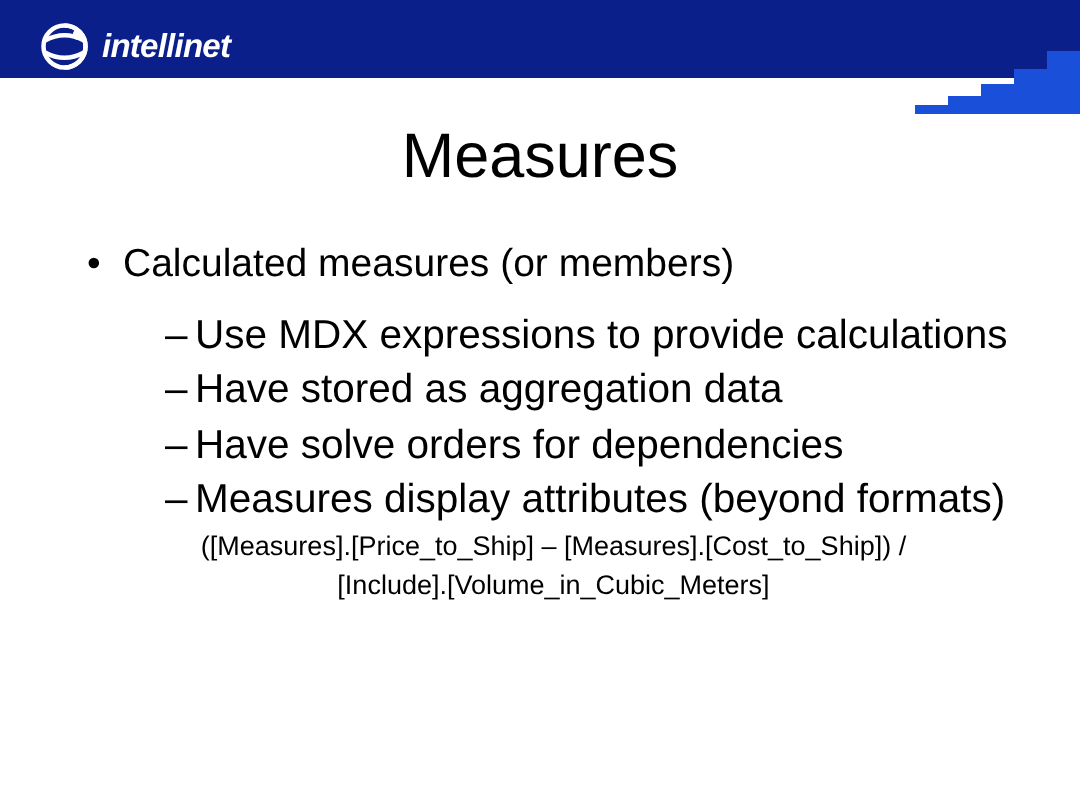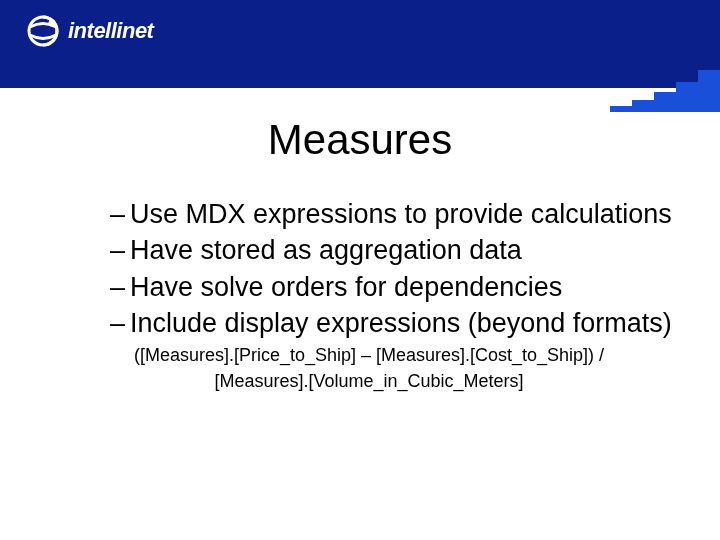--- a/index.html
+++ b/index.html
@@ -7,21 +7,21 @@
     width: 720px;
     height: 540px;
     background: #ffffff;
     font-family: Verdana, Geneva, sans-serif;
     color: #000;
     overflow: hidden;
     position: relative;
   }
   .header-bar {
     width: 100%;
-    height: 88px;
+    height: 52px;
     background: #0a1f8a;
     position: relative;
   }
   .logo-block {
     position: absolute;
     left: 26px;
     top: 14px;
     display: flex;
     align-items: center;
     gap: 8px;
@@ -118,23 +118,24 @@
     <div class="step s2"></div>
     <div class="step s3"></div>
     <div class="step s4"></div>
     <div class="step s5"></div>
   </div>
 </div>
 
 <h1 class="slide-title">Measures</h1>
 
 <div class="content">
+  <div class="bullet-main">Calculated measures (or members)</div>
   <div class="sub-list">
     <div class="sub-item">Use MDX expressions to provide calculations</div>
     <div class="sub-item">Have stored as aggregation data</div>
     <div class="sub-item">Have solve orders for dependencies</div>
-    <div class="sub-item">Include display expressions (beyond formats)</div>
+    <div class="sub-item">Measures display attributes (beyond formats)</div>
   </div>
   <div class="formula">
     <div>([Measures].[Price_to_Ship] – [Measures].[Cost_to_Ship]) /</div>
-    <div>[Measures].[Volume_in_Cubic_Meters]</div>
+    <div>[Include].[Volume_in_Cubic_Meters]</div>
   </div>
 </div>
 
 </body></html>

